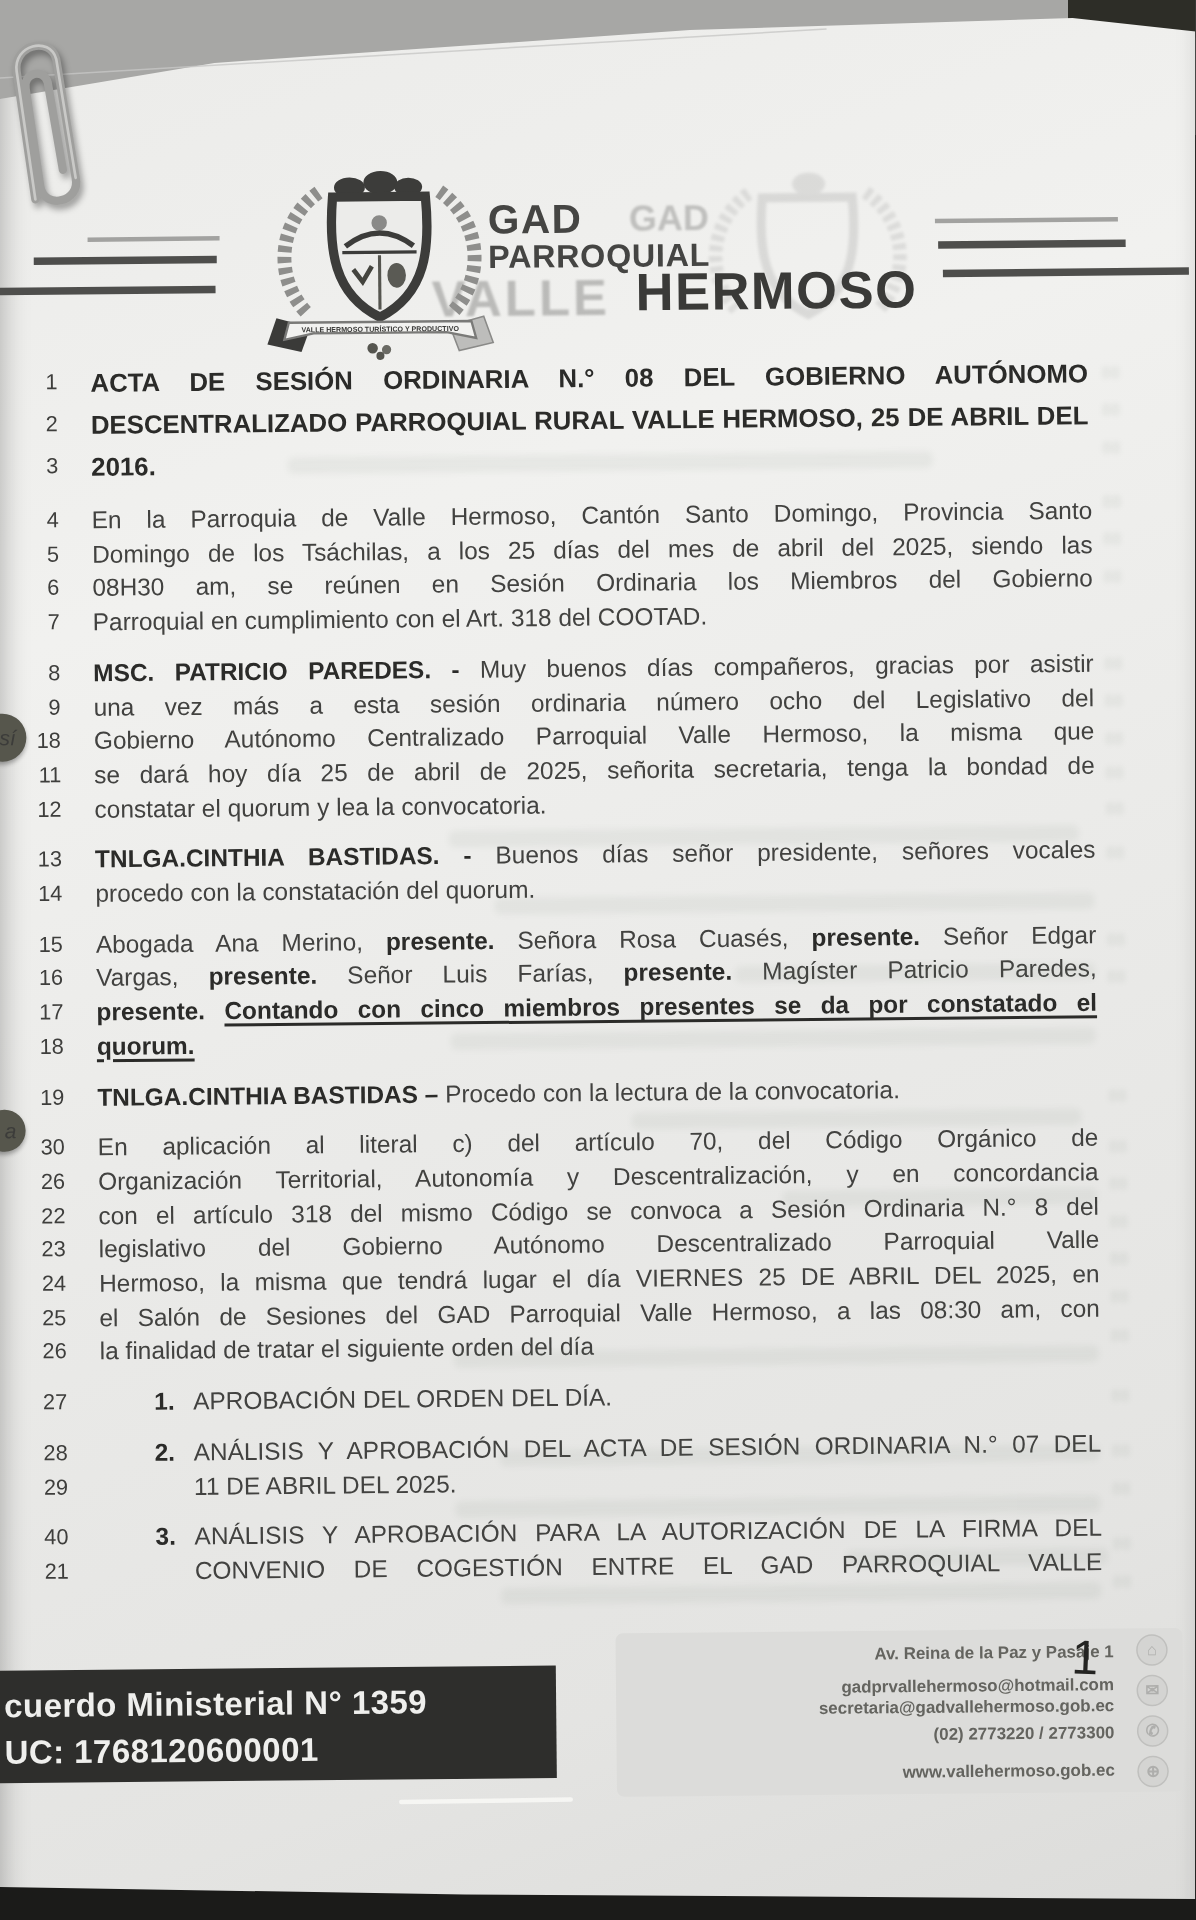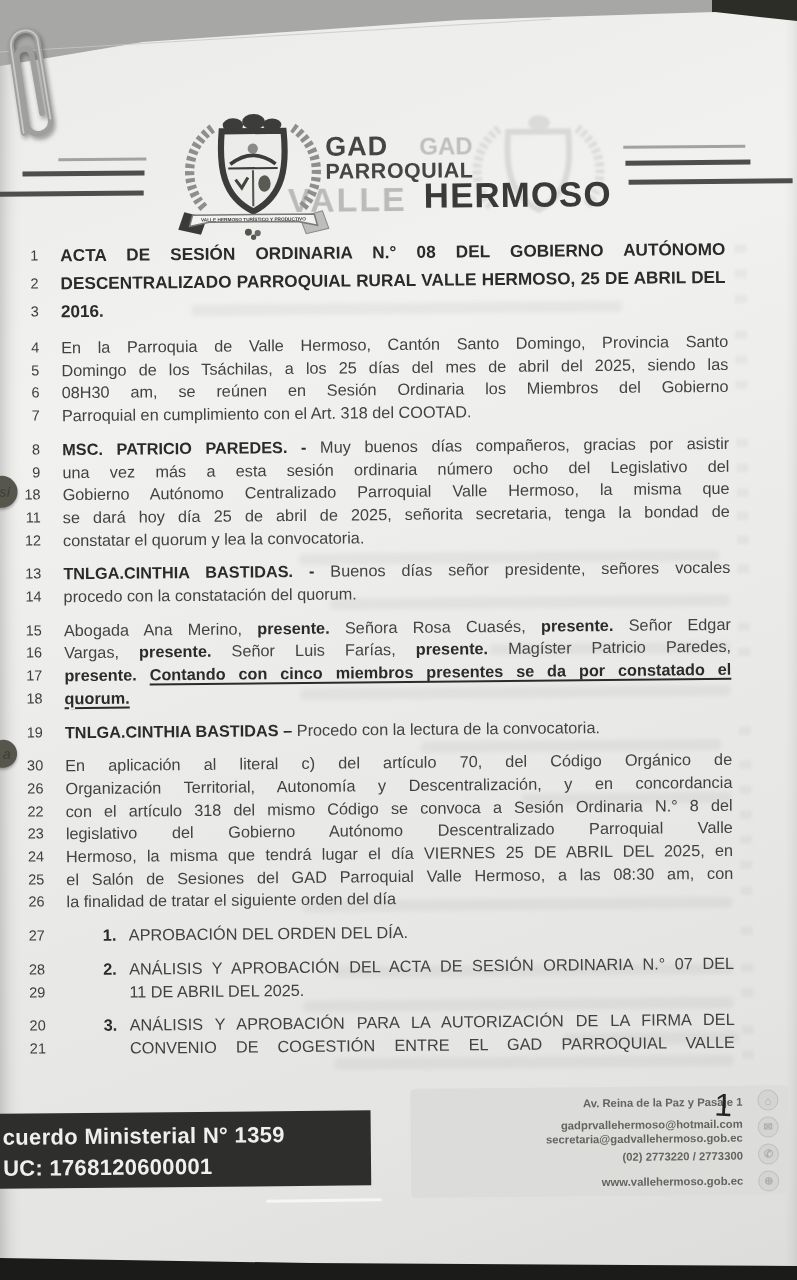--- a/index.html
+++ b/index.html
@@ -243,21 +243,21 @@
       <div class="row list j gap">
         <span class="num">28</span>
         <span class="lnum">2.</span>
         <span class="txt"><span class="s-r">ANÁLISIS Y APROBACIÓN DEL ACTA DE SESIÓN ORDINARIA N.° 07 DEL</span></span>
       </div>
       <div class="row listc">
         <span class="num">29</span>
         <span class="txt"><span class="s-r">11 DE ABRIL DEL 2025.</span></span>
       </div>
       <div class="row list j gap">
-        <span class="num">20</span>
+        <span class="num">40</span>
         <span class="lnum">3.</span>
         <span class="txt"><span class="s-r">ANÁLISIS Y APROBACIÓN PARA LA AUTORIZACIÓN DE LA FIRMA DEL</span></span>
       </div>
       <div class="row listc j">
         <span class="num">21</span>
         <span class="txt"><span class="s-r">CONVENIO DE COGESTIÓN ENTRE EL GAD PARROQUIAL VALLE</span></span>
       </div>
     </div>
 
   <div class="blob" style="left:-13px;top:472px;width:32px;height:32px;"></div>

